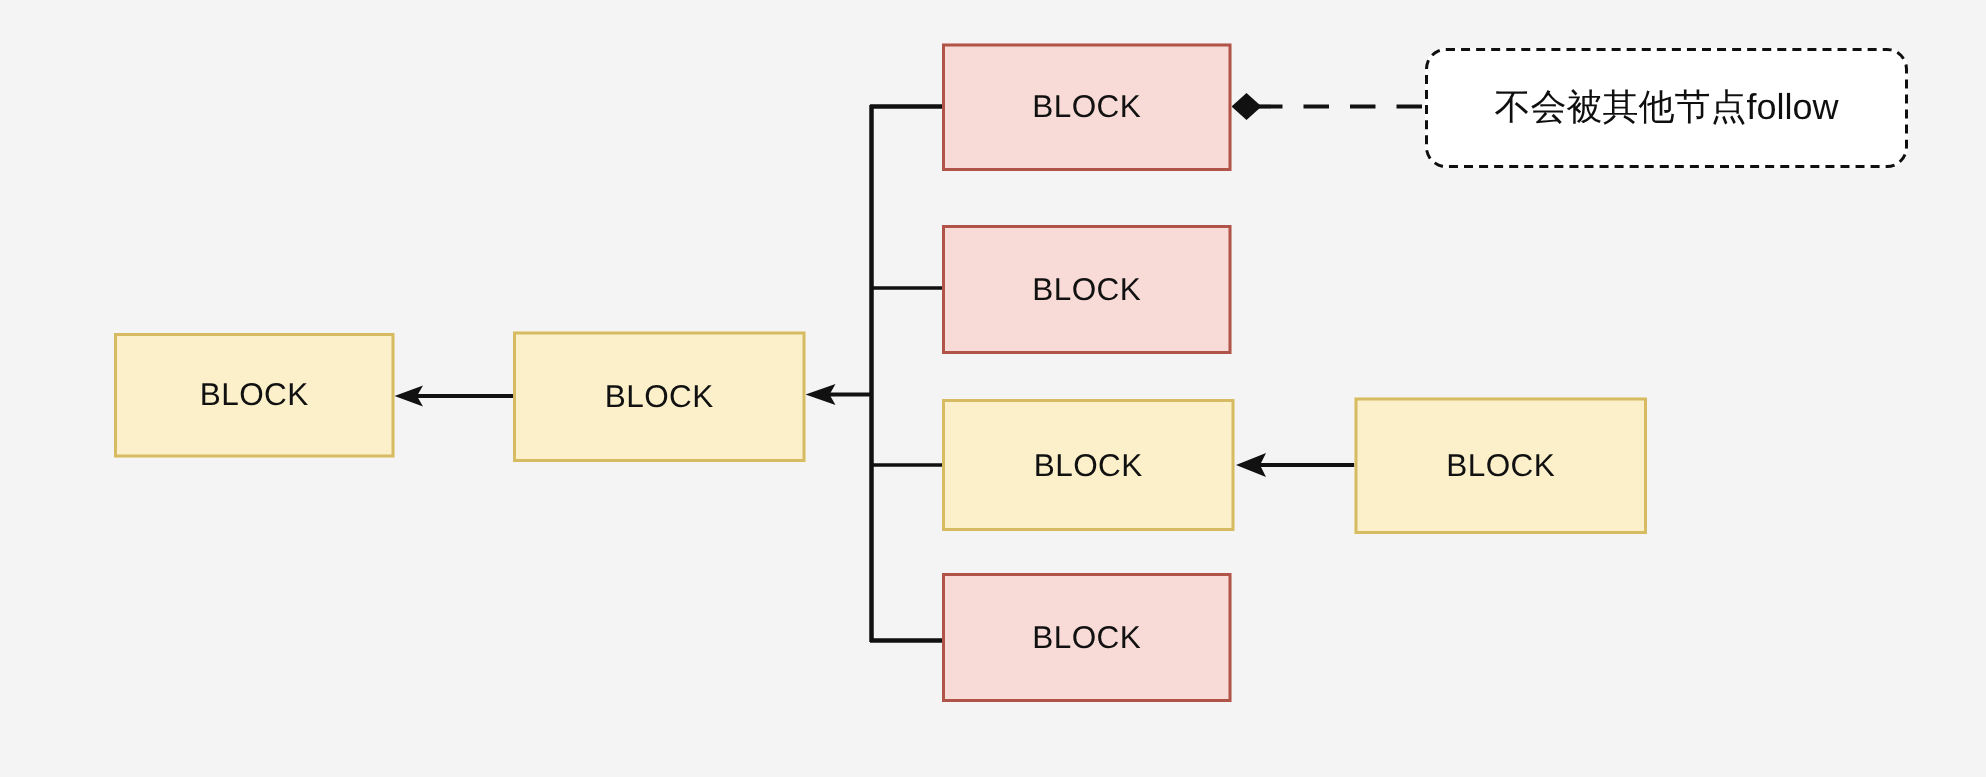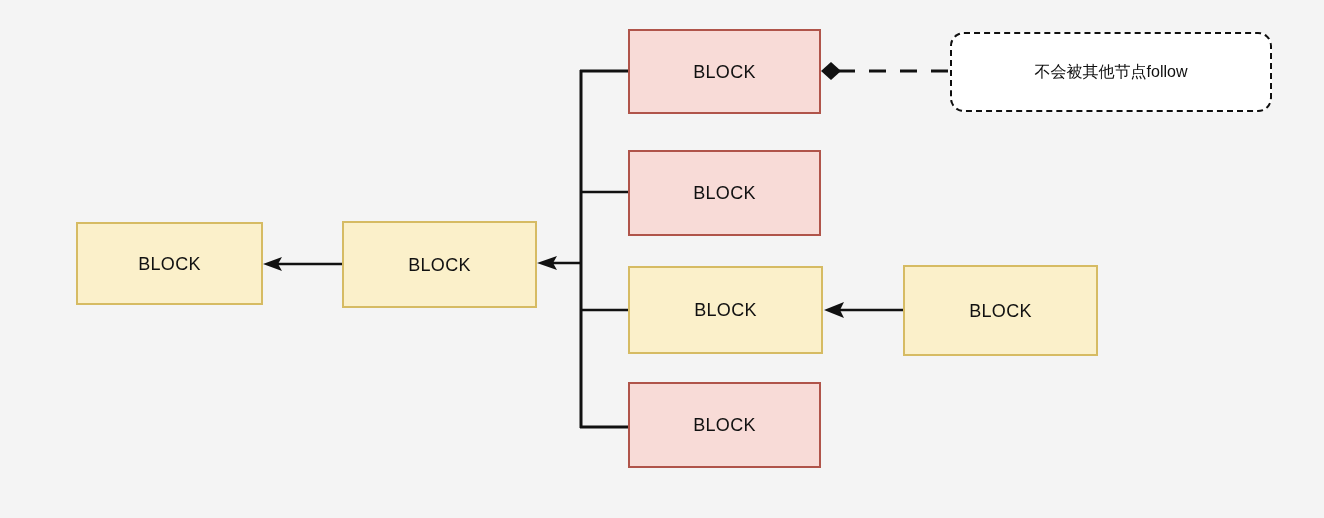--- a/index.html
+++ b/index.html
@@ -24,21 +24,21 @@
     width: 1324px;
     height: 518px;
     pointer-events: none;
   }
   .node {
     position: absolute;
     box-sizing: border-box;
     display: flex;
     align-items: center;
     justify-content: center;
-    font-size: 18px;
+    font-size: 21px;
     color: #111111;
     letter-spacing: 0.3px;
     line-height: 1;
     border-style: solid;
     border-width: 2px;
   }
   .node.red {
     background: #f8dbd7;
     border-color: #b0544a;
   }
@@ -48,21 +48,21 @@
   }
   .note {
     position: absolute;
     box-sizing: border-box;
     display: flex;
     align-items: center;
     justify-content: center;
     background: #ffffff;
     border: 2px dashed #0f0f0f;
     border-radius: 14px;
-    font-size: 16px;
+    font-size: 24px;
     color: #0f0f0f;
     line-height: 1;
     white-space: nowrap;
   }
 </style>
 </head>
 <body>
 
 <div id="canvas">
 

